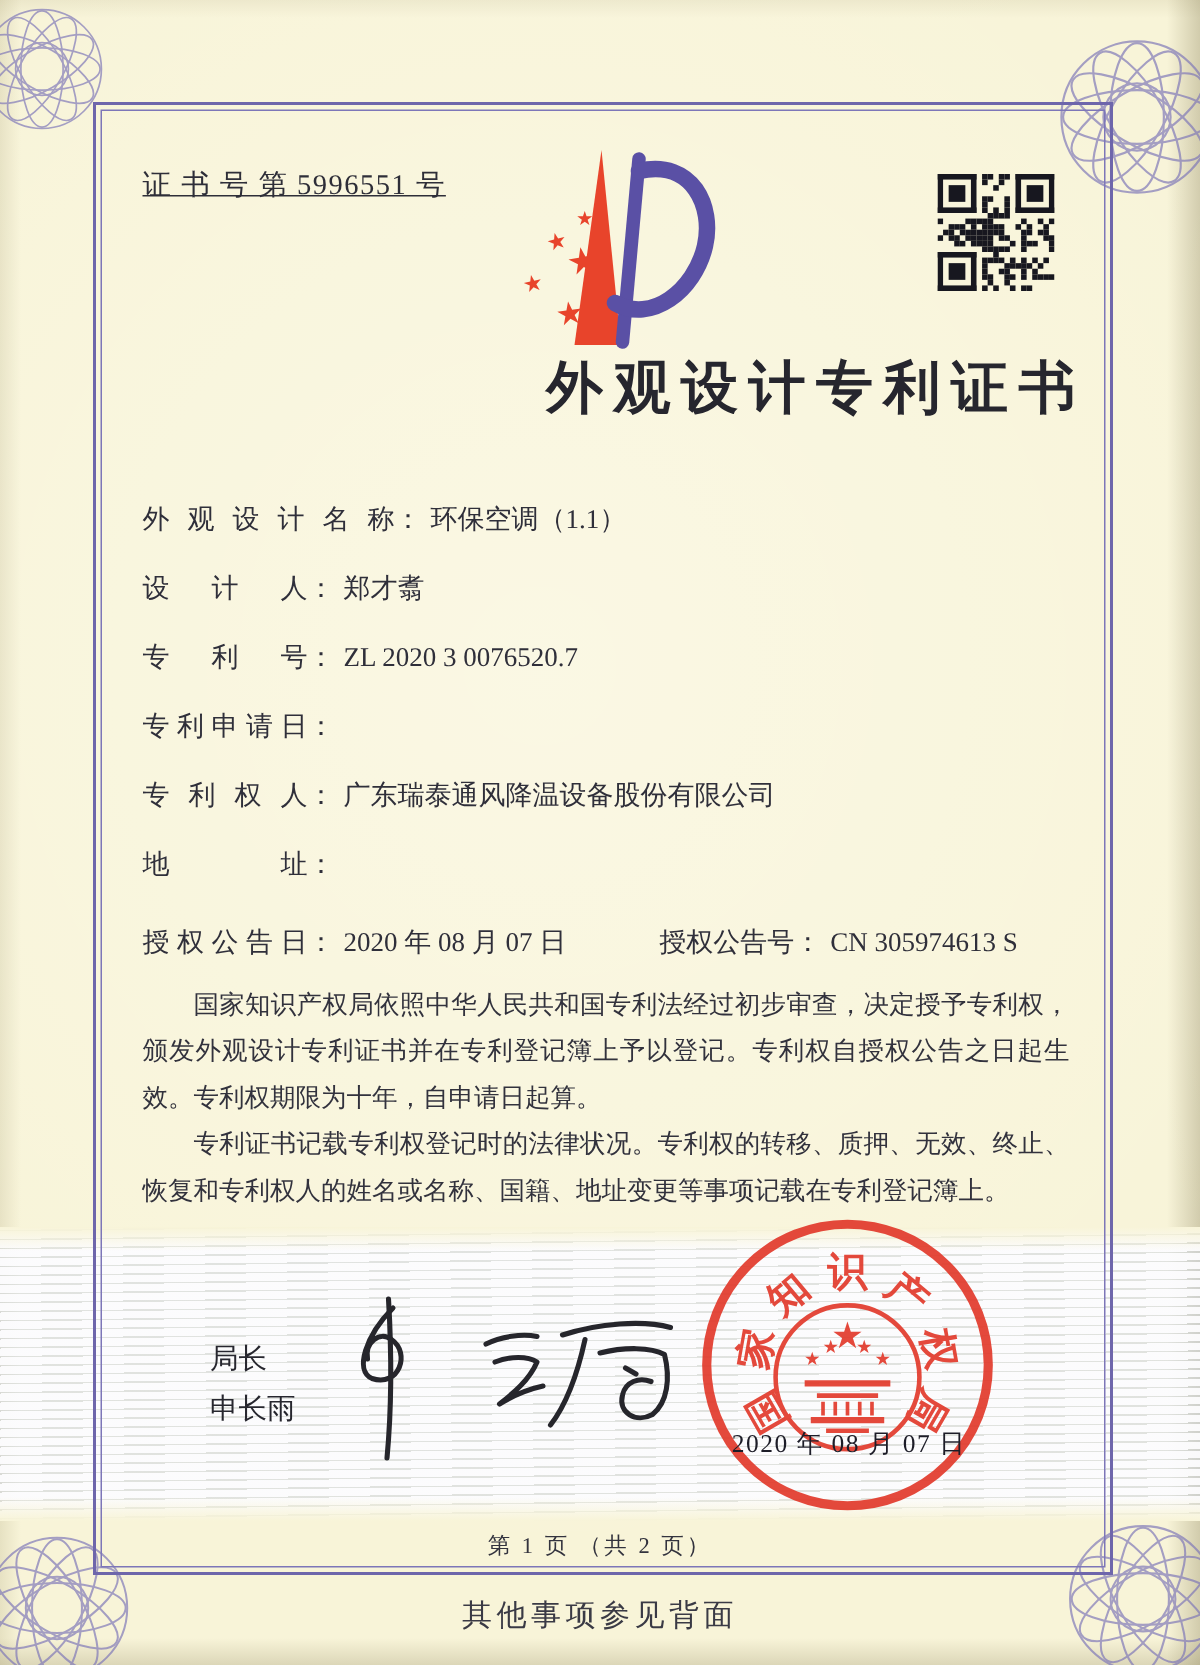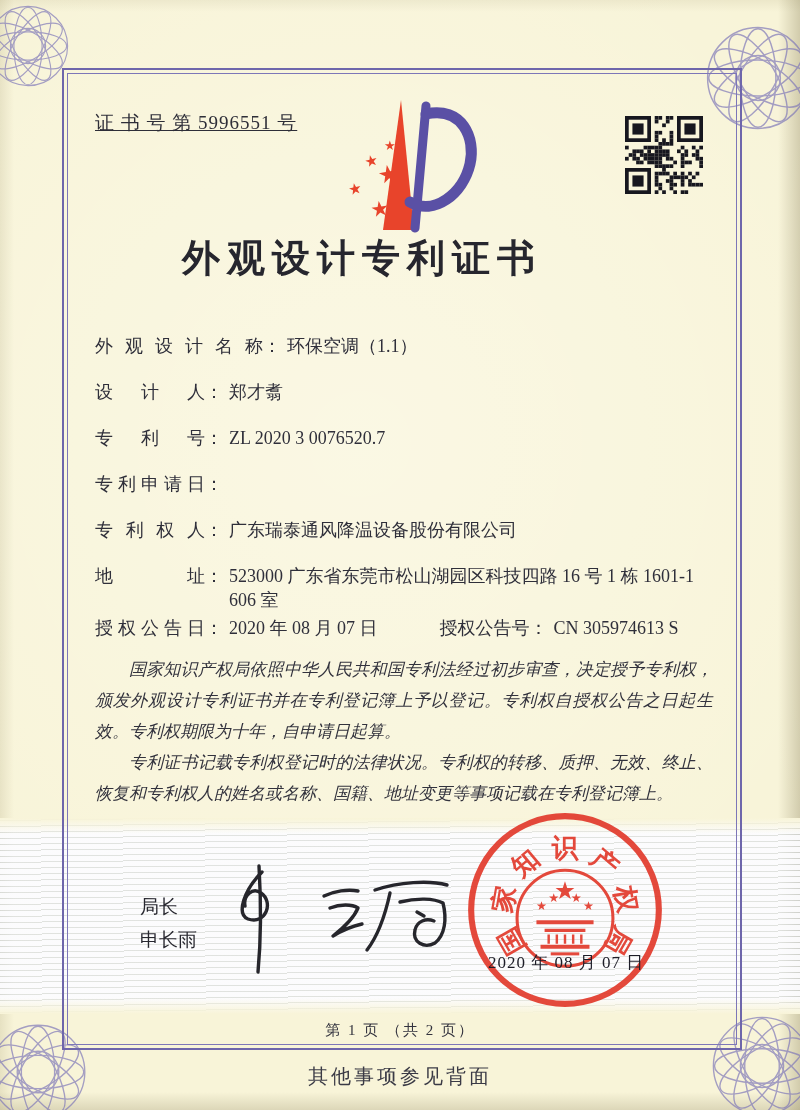--- a/index.html
+++ b/index.html
@@ -47,42 +47,42 @@
   .corner.br{right:-16px;bottom:-10px;}
 
   .content{position:absolute;inset:0;z-index:4;color:#32323c;}
 
   .cert-no{position:absolute;left:95px;top:110px;font-size:19px;letter-spacing:1px;color:#2e2e38;text-decoration:underline;}
 
   .logo{position:absolute;left:322px;top:84px;width:156px;height:152px;}
   .qr{position:absolute;left:625px;top:116px;width:78px;height:78px;}
 
   .title{
-    position:absolute;left:0;top:233px;width:724px;text-align:center;
+    position:absolute;left:0;top:233px;width:724px;text-align:right;
     font-size:38px;font-weight:bold;letter-spacing:7px;color:#26262e;
   }
 
   .fields{position:absolute;left:95px;top:334px;width:620px;font-size:18px;color:#2f2f3a;}
   .row{height:46px;line-height:24px;display:flex;align-items:flex-start;}
   .row.addr{height:52px;}
   .lbl{
     display:inline-block;width:110px;
     text-align:justify;text-align-last:justify;
     flex:0 0 110px;
   }
   .lbl.wide{width:168px;flex:0 0 168px;}
   .colon{flex:0 0 auto;}
   .val{margin-left:6px;}
   .addr .val{width:470px;}
   .addr .val .l2{display:block;}
   .grant2{margin-left:62px;display:flex;}
 
   .paras{
     position:absolute;left:95px;top:654px;width:618px;
-    font-size:17px;line-height:31px;color:#32323d;text-align:justify;font-style:italic;
+    font-size:17px;line-height:31px;color:#32323d;text-align:justify;
   }
   .paras p{margin:0;text-indent:2em;}
 
   .signer{position:absolute;left:95px;top:890px;font-size:19px;color:#27272f;
     font-family:"Liberation Sans","DejaVu Sans",sans-serif;}
   .signer div{line-height:33px;margin-left:45px;}
 
   .signature{position:absolute;left:212px;top:860px;}
 
   .seal{position:absolute;left:463px;top:808px;width:204px;height:204px;opacity:.92;}
@@ -349,21 +349,20 @@
           <span class="colon">：</span>
       </div>
       <div class="row">
         <span class="lbl">专利权人</span>
           <span class="colon">：</span>
         <span class="val">广东瑞泰通风降温设备股份有限公司</span>
       </div>
       <div class="row addr">
         <span class="lbl">地址</span>
           <span class="colon">：</span>
-        <span class="val"><span>523000 广东省东莞市松山湖园区科技四路 16 号 1 栋 1601-1</span><span class="l2">606 室</span></span>
       </div>
       <div class="row">
         <span class="lbl">授权公告日</span>
           <span class="colon">：</span>
         <span class="val">2020 年 08 月 07 日</span>
         <span class="grant2">
           <span>授权公告号</span>
             <span>：</span>
           <span class="val">CN 305974613 S</span>
         </span>

